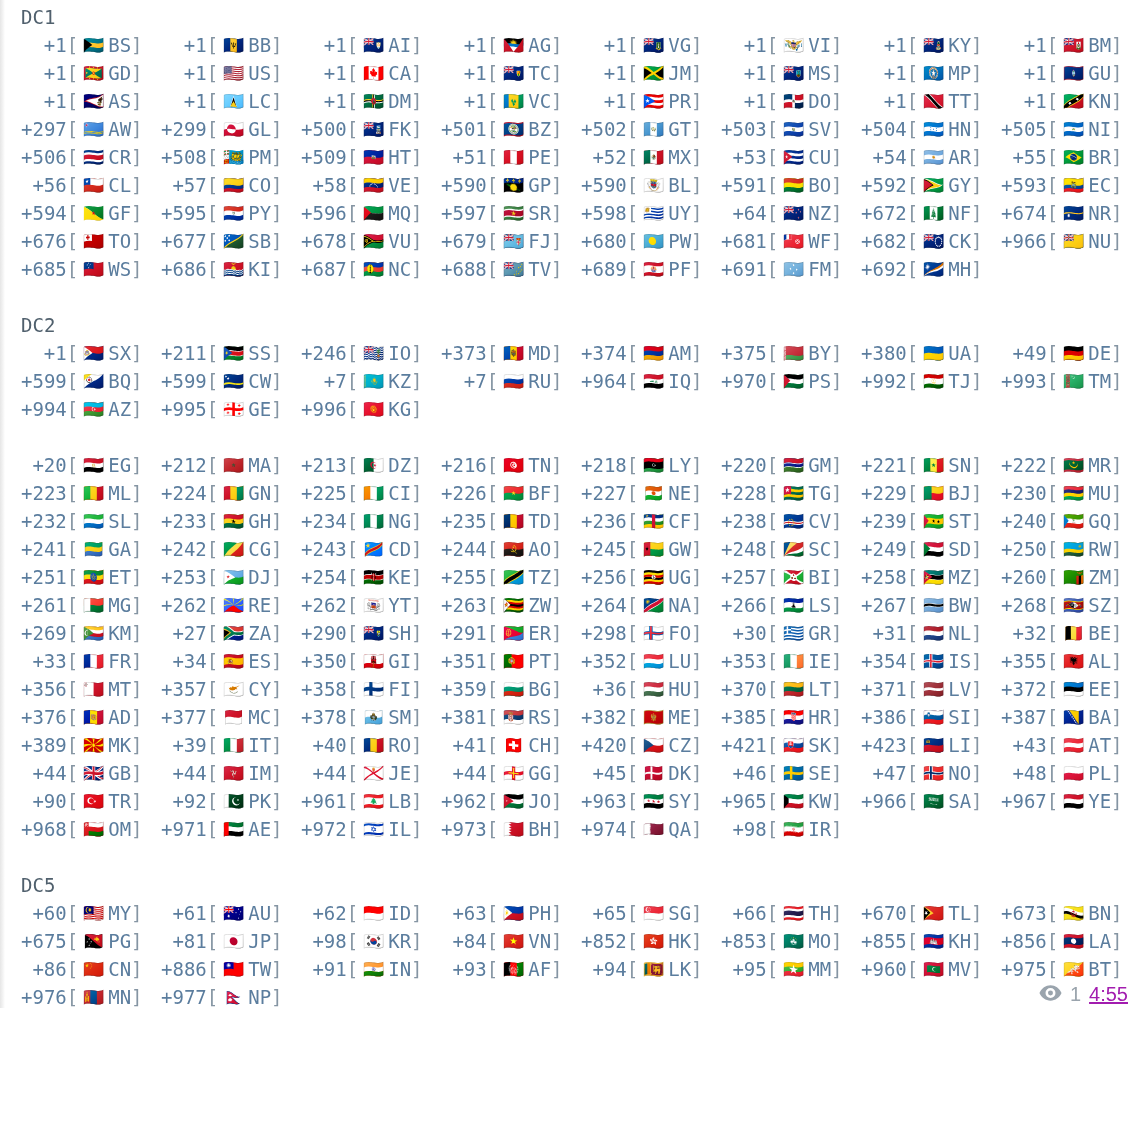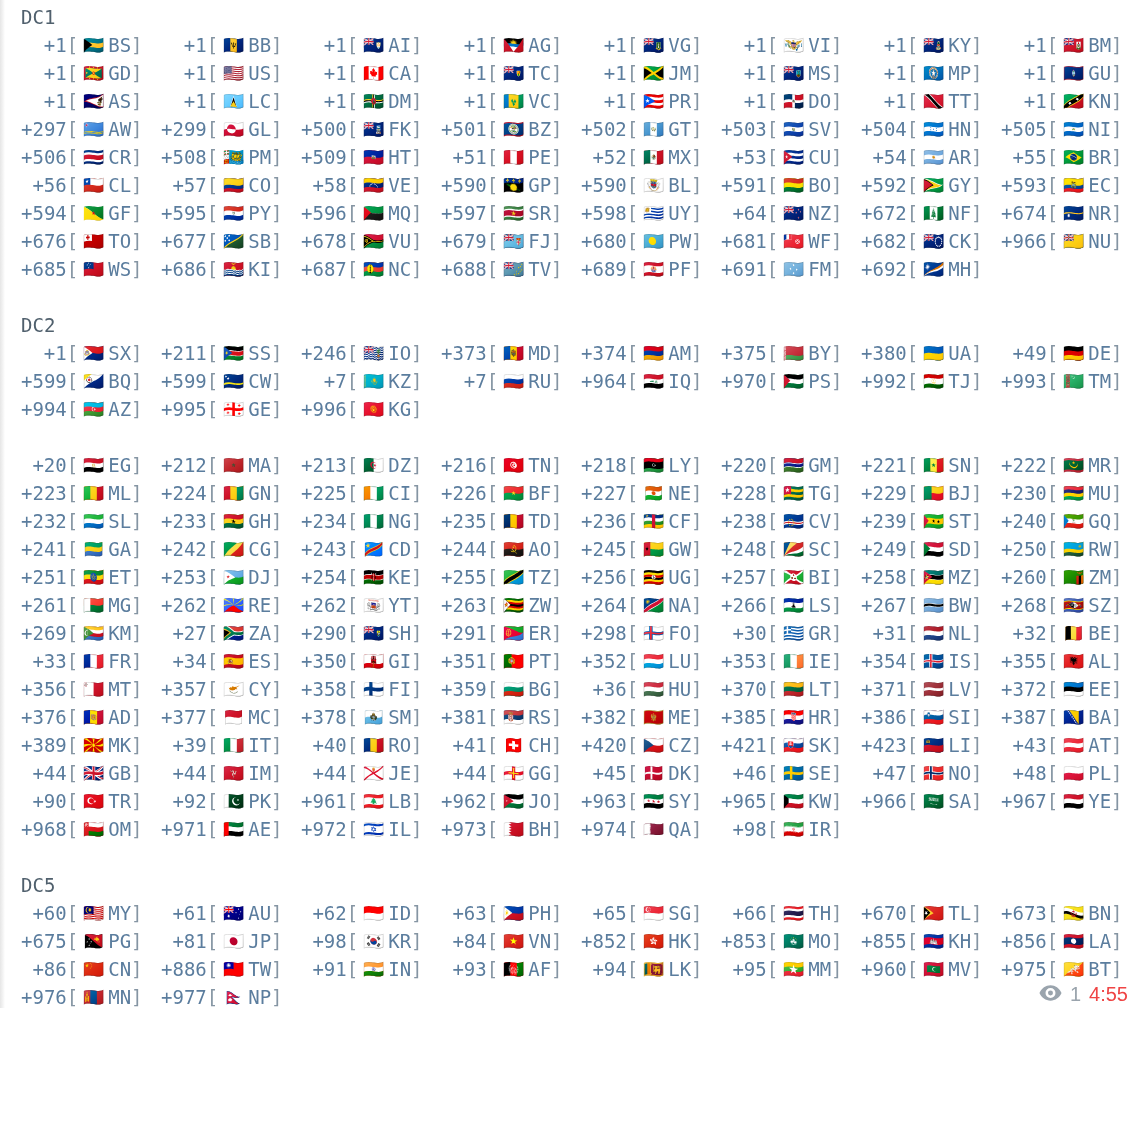--- a/index.html
+++ b/index.html
@@ -76,21 +76,21 @@
     bottom: 2px;
     display: flex;
     align-items: center;
     gap: 8px;
     font-family: "Liberation Sans", sans-serif;
     font-size: 20px;
     color: #9aa4ad;
   }
   .views-eye { display: inline-block; }
   .views-count { color: #9aa4ad; }
-  .msg-time { color: #ef4444; }
+  .msg-time { color: #a21caf; text-decoration: underline; }
 </style>
 </head>
 <body>
 
 <div class="page">
   <div class="edge-strip"></div>
 
   <div class="content" id="sections">
       <div class="section">
         <div class="section-header">DC1</div>

